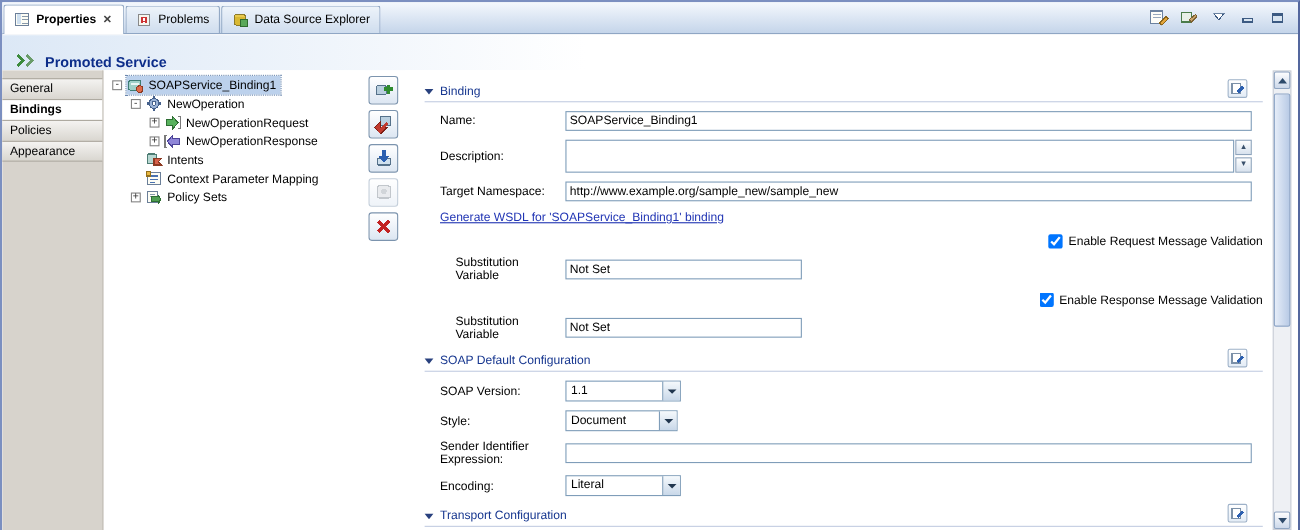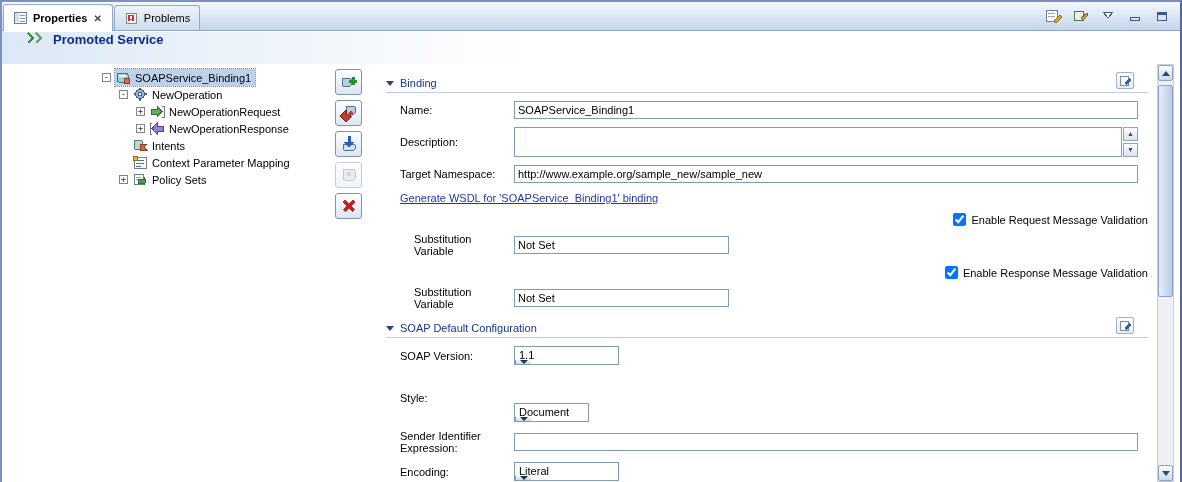--- a/index.html
+++ b/index.html
@@ -19,21 +19,21 @@
   .tab.active { background: #fff; font-weight: bold; height: 27px; margin-bottom: -1px; }
   .tab .close { font-size: 10px; color: #444; padding: 0 1px; }
   .ticon { width: 15px; height: 14px; display: inline-block; position: relative; }
 
   .tabbar-right { margin-left: auto; display: flex; align-items: center; gap: 7px; padding: 0 8px 6px 0; }
   .tb-btn { width: 20px; height: 17px; display: flex; align-items: center; justify-content: center; color: #3c5a82; }
   .tb-btn svg { display: block; }
 
   
   .hdr { position: absolute; left: 0; top: 30px; right: 0; height: 32px;
-         background: linear-gradient(90deg, #dce8f6, #ffffff 45%); display: flex; align-items: flex-start; padding-left: 24px; }
+         background: linear-gradient(90deg, #dce8f6, #ffffff 45%); display: flex; align-items: flex-end; padding-left: 12px; }
   .hdr-title { font-weight: bold; font-size: 13px; color: #0c2d8a; margin-left: 7px; }
 
   
   .main { position: absolute; left: 0; top: 62px; right: 0; bottom: 0; background: #fff; }
 
   
   .sidebar { position: absolute; left: 0; top: 0; bottom: 0; width: 92px; background: #d7d3cc; border-right: 1px solid #c2beb6; padding-top: 7px; }
   .side-item { height: 19px; line-height: 18px; padding-left: 7px; background: linear-gradient(#f4f3f1, #d9d6d0);
                border-top: 1px solid #aeaaa1; cursor: default; }
   .side-item:last-child { border-bottom: 1px solid #aeaaa1; }
@@ -82,26 +82,26 @@
   a.genlink { color: #2135b4; text-decoration: underline; cursor: pointer; }
 
   .cbrow { display: flex; align-items: center; margin: 9px 0 0 14px; gap: 5px; justify-content: flex-end; }
   .cbrow input[type="checkbox"] { width: 13px; height: 13px; }
 
   .subrow { display: flex; align-items: center; margin: 7px 0 0 28px; }
   .subrow label { width: 100px; flex: 0 0 100px; }
   .subrow .txt { width: 215px; }
 
   
-  .combo { display: flex; height: 19px; border: 1px solid #7f9db9; background: #fff; cursor: pointer; flex-direction: column; }
+  .combo { display: flex; height: 19px; border: 1px solid #7f9db9; background: #fff; cursor: pointer; }
   .combo .cval { flex: 1; padding: 2px 4px 0 4px; white-space: nowrap; overflow: hidden; }
   .combo .cbtn { width: 16px; border-left: 1px solid #7f9db9; background: linear-gradient(#f5f9fc,#c9d8e9);
                  display: flex; align-items: center; justify-content: center; }
   .combo .arrow { width: 0; height: 0; border-left: 4px solid transparent; border-right: 4px solid transparent; border-top: 4px solid #21364e; }
-  .w105 { width: 105px; } .w82 { width: 75px; margin-top: 30px; }
+  .w105 { width: 105px; } .w82 { width: 102px; }
 
   
   .vscroll { position: absolute; right: 6px; top: 0; bottom: 0; width: 17px; background: #eef0f4; border: 1px solid #c9cdd6; }
   .sc-btn { position: absolute; left: 0; width: 15px; height: 16px; background: linear-gradient(#fdfdfe,#ccd8ea);
             border: 1px solid #8ea4c1; border-radius: 2px; display: flex; align-items: center; justify-content: center; cursor: pointer; }
   .sc-up { top: 0; } .sc-down { bottom: 0; }
   .sc-arrow-up { width: 0; height: 0; border-left: 4px solid transparent; border-right: 4px solid transparent; border-bottom: 5px solid #2d4a6b; }
   .sc-arrow-down { width: 0; height: 0; border-left: 4px solid transparent; border-right: 4px solid transparent; border-top: 5px solid #2d4a6b; }
   .sc-thumb { position: absolute; left: 0; top: 20px; width: 15px; height: 212px; border: 1px solid #8ba3c6;
               border-radius: 2px; background: linear-gradient(90deg,#e6edf8,#b9cbe6); cursor: grab; }
@@ -131,20 +131,30 @@
       <span class="ticon">
         <svg width="15" height="14">
             <rect x="2" y="2" width="10" height="10" fill="#f5f5ee" stroke="#888"></rect>
             <rect x="4" y="4" width="6" height="6" fill="#cc3333"></rect>
             <rect x="6" y="5" width="2" height="3" fill="#fff"></rect>
             <rect x="6" y="9" width="2" height="1" fill="#fff"></rect>
           </svg>
       </span>
       <span>Problems</span>
     </div>
+    <div class="tab">
+      <span class="ticon">
+        <svg width="15" height="14">
+            <ellipse cx="7" cy="4" rx="5" ry="2.2" fill="#e8c94d" stroke="#8c7a2a"></ellipse>
+            <path d="M2 4 v6 a5 2.2 0 0 0 10 0 v-6" fill="#d9b832" stroke="#8c7a2a"></path>
+            <rect x="8" y="7" width="6" height="6" fill="#5aa85a" stroke="#2f6b2f"></rect>
+          </svg>
+      </span>
+      <span>Data Source Explorer</span>
+    </div>
 
     <div class="tabbar-right">
       <span class="tb-btn">
         <svg width="18" height="15">
             <rect x="1" y="2" width="11" height="11" fill="#fff" stroke="#5f7block" stroke-width="0"></rect>
             <rect x="1" y="2" width="11" height="11" fill="#fdfdf8" stroke="#6b82a0"></rect>
             <line x1="3" y1="5" x2="10" y2="5" stroke="#97a8bd"></line>
             <line x1="3" y1="8" x2="10" y2="8" stroke="#97a8bd"></line>
             <polygon points="9,13 15,7 17,9 11,15" fill="#e3a53a" stroke="#8a6419"></polygon>
           </svg>
@@ -179,20 +189,26 @@
       <svg width="20" height="12">
           <polyline points="2,1 7,6 2,11" fill="none" stroke="#3d8b3d" stroke-width="2.4"></polyline>
           <polyline points="10,1 15,6 10,11" fill="none" stroke="#6a9c6a" stroke-width="2.4"></polyline>
         </svg>
     </span>
     <span class="hdr-title">Promoted Service</span>
   </div>
 
   <div class="main">
 
+    <div class="sidebar">
+      <div class="side-item">General</div>
+      <div class="side-item selected">Bindings</div>
+      <div class="side-item">Policies</div>
+      <div class="side-item">Appearance</div>
+    </div>
 
     <div class="tree">
       <div class="trow lvl0 selected">
         <span class="expander">-</span>
         <span class="tsel">
           <span class="nicon">
             <svg width="16" height="15">
                 <rect x="2" y="3" width="11" height="9" rx="2" fill="#9fd0c8" stroke="#3e7d74"></rect>
                 <rect x="4" y="5" width="7" height="2" fill="#e8f6f3"></rect>
                 <circle cx="12" cy="11" r="3" fill="#e06a4a" stroke="#8d3a22"></circle>

